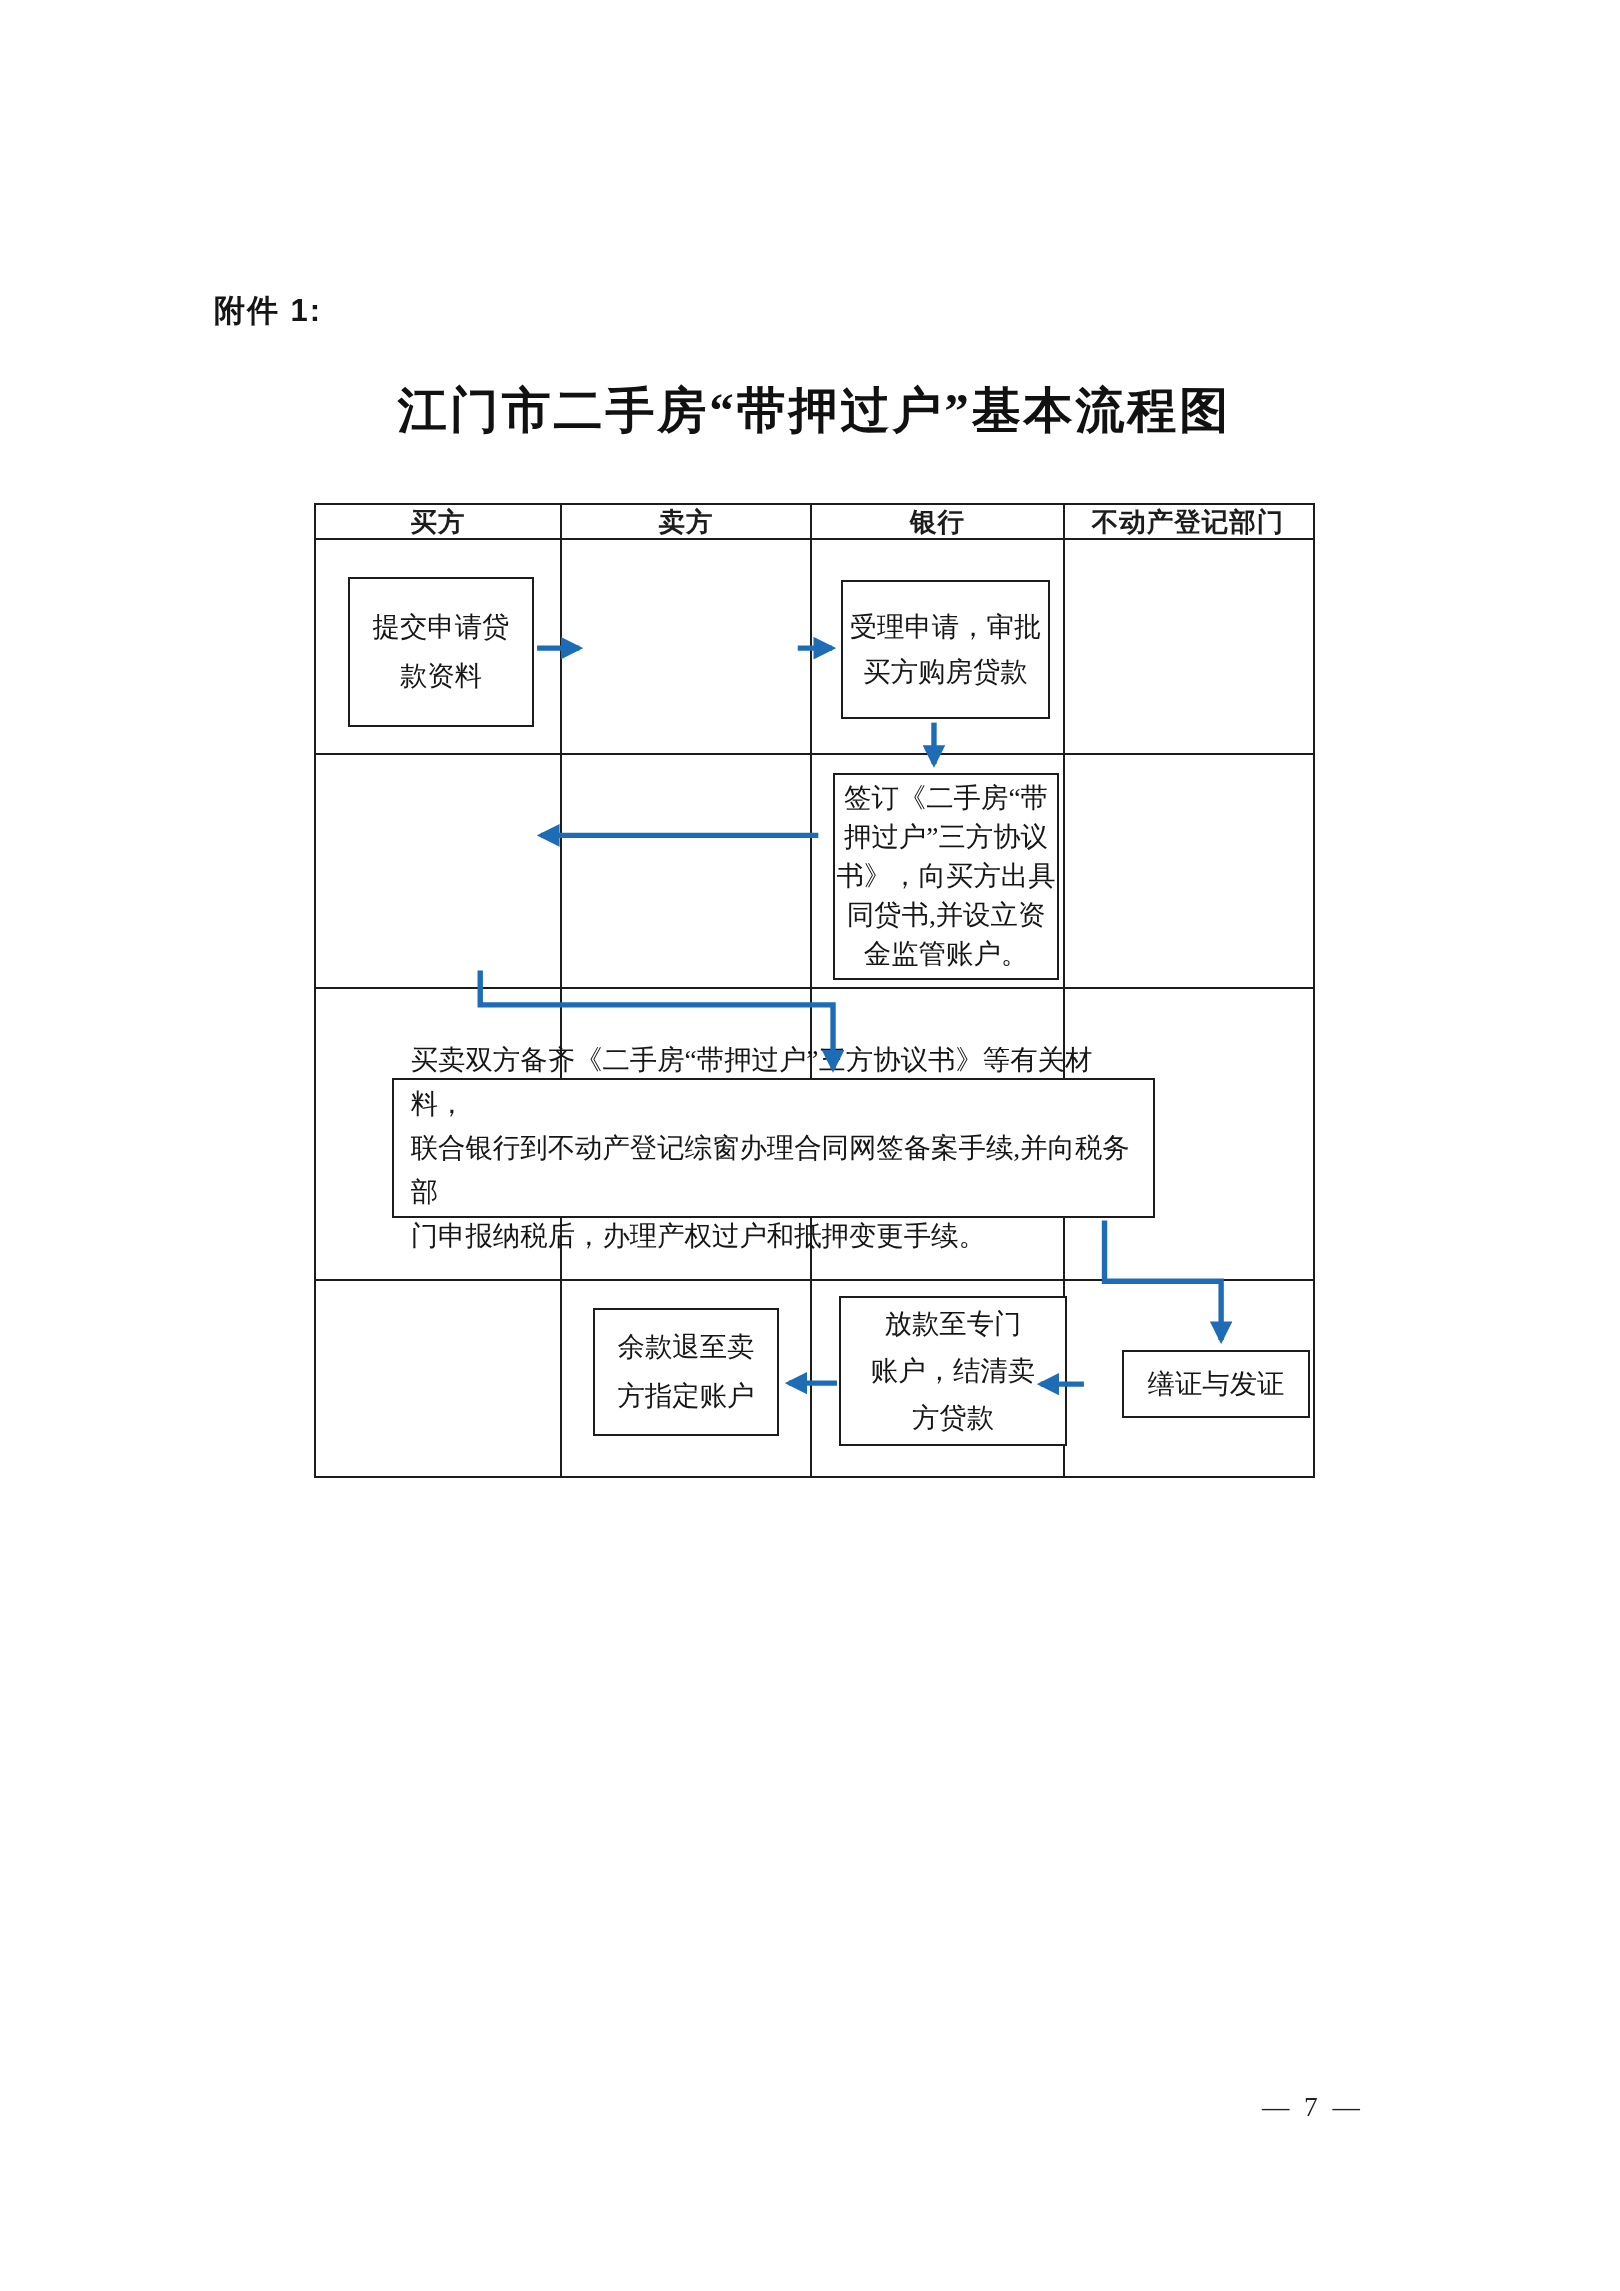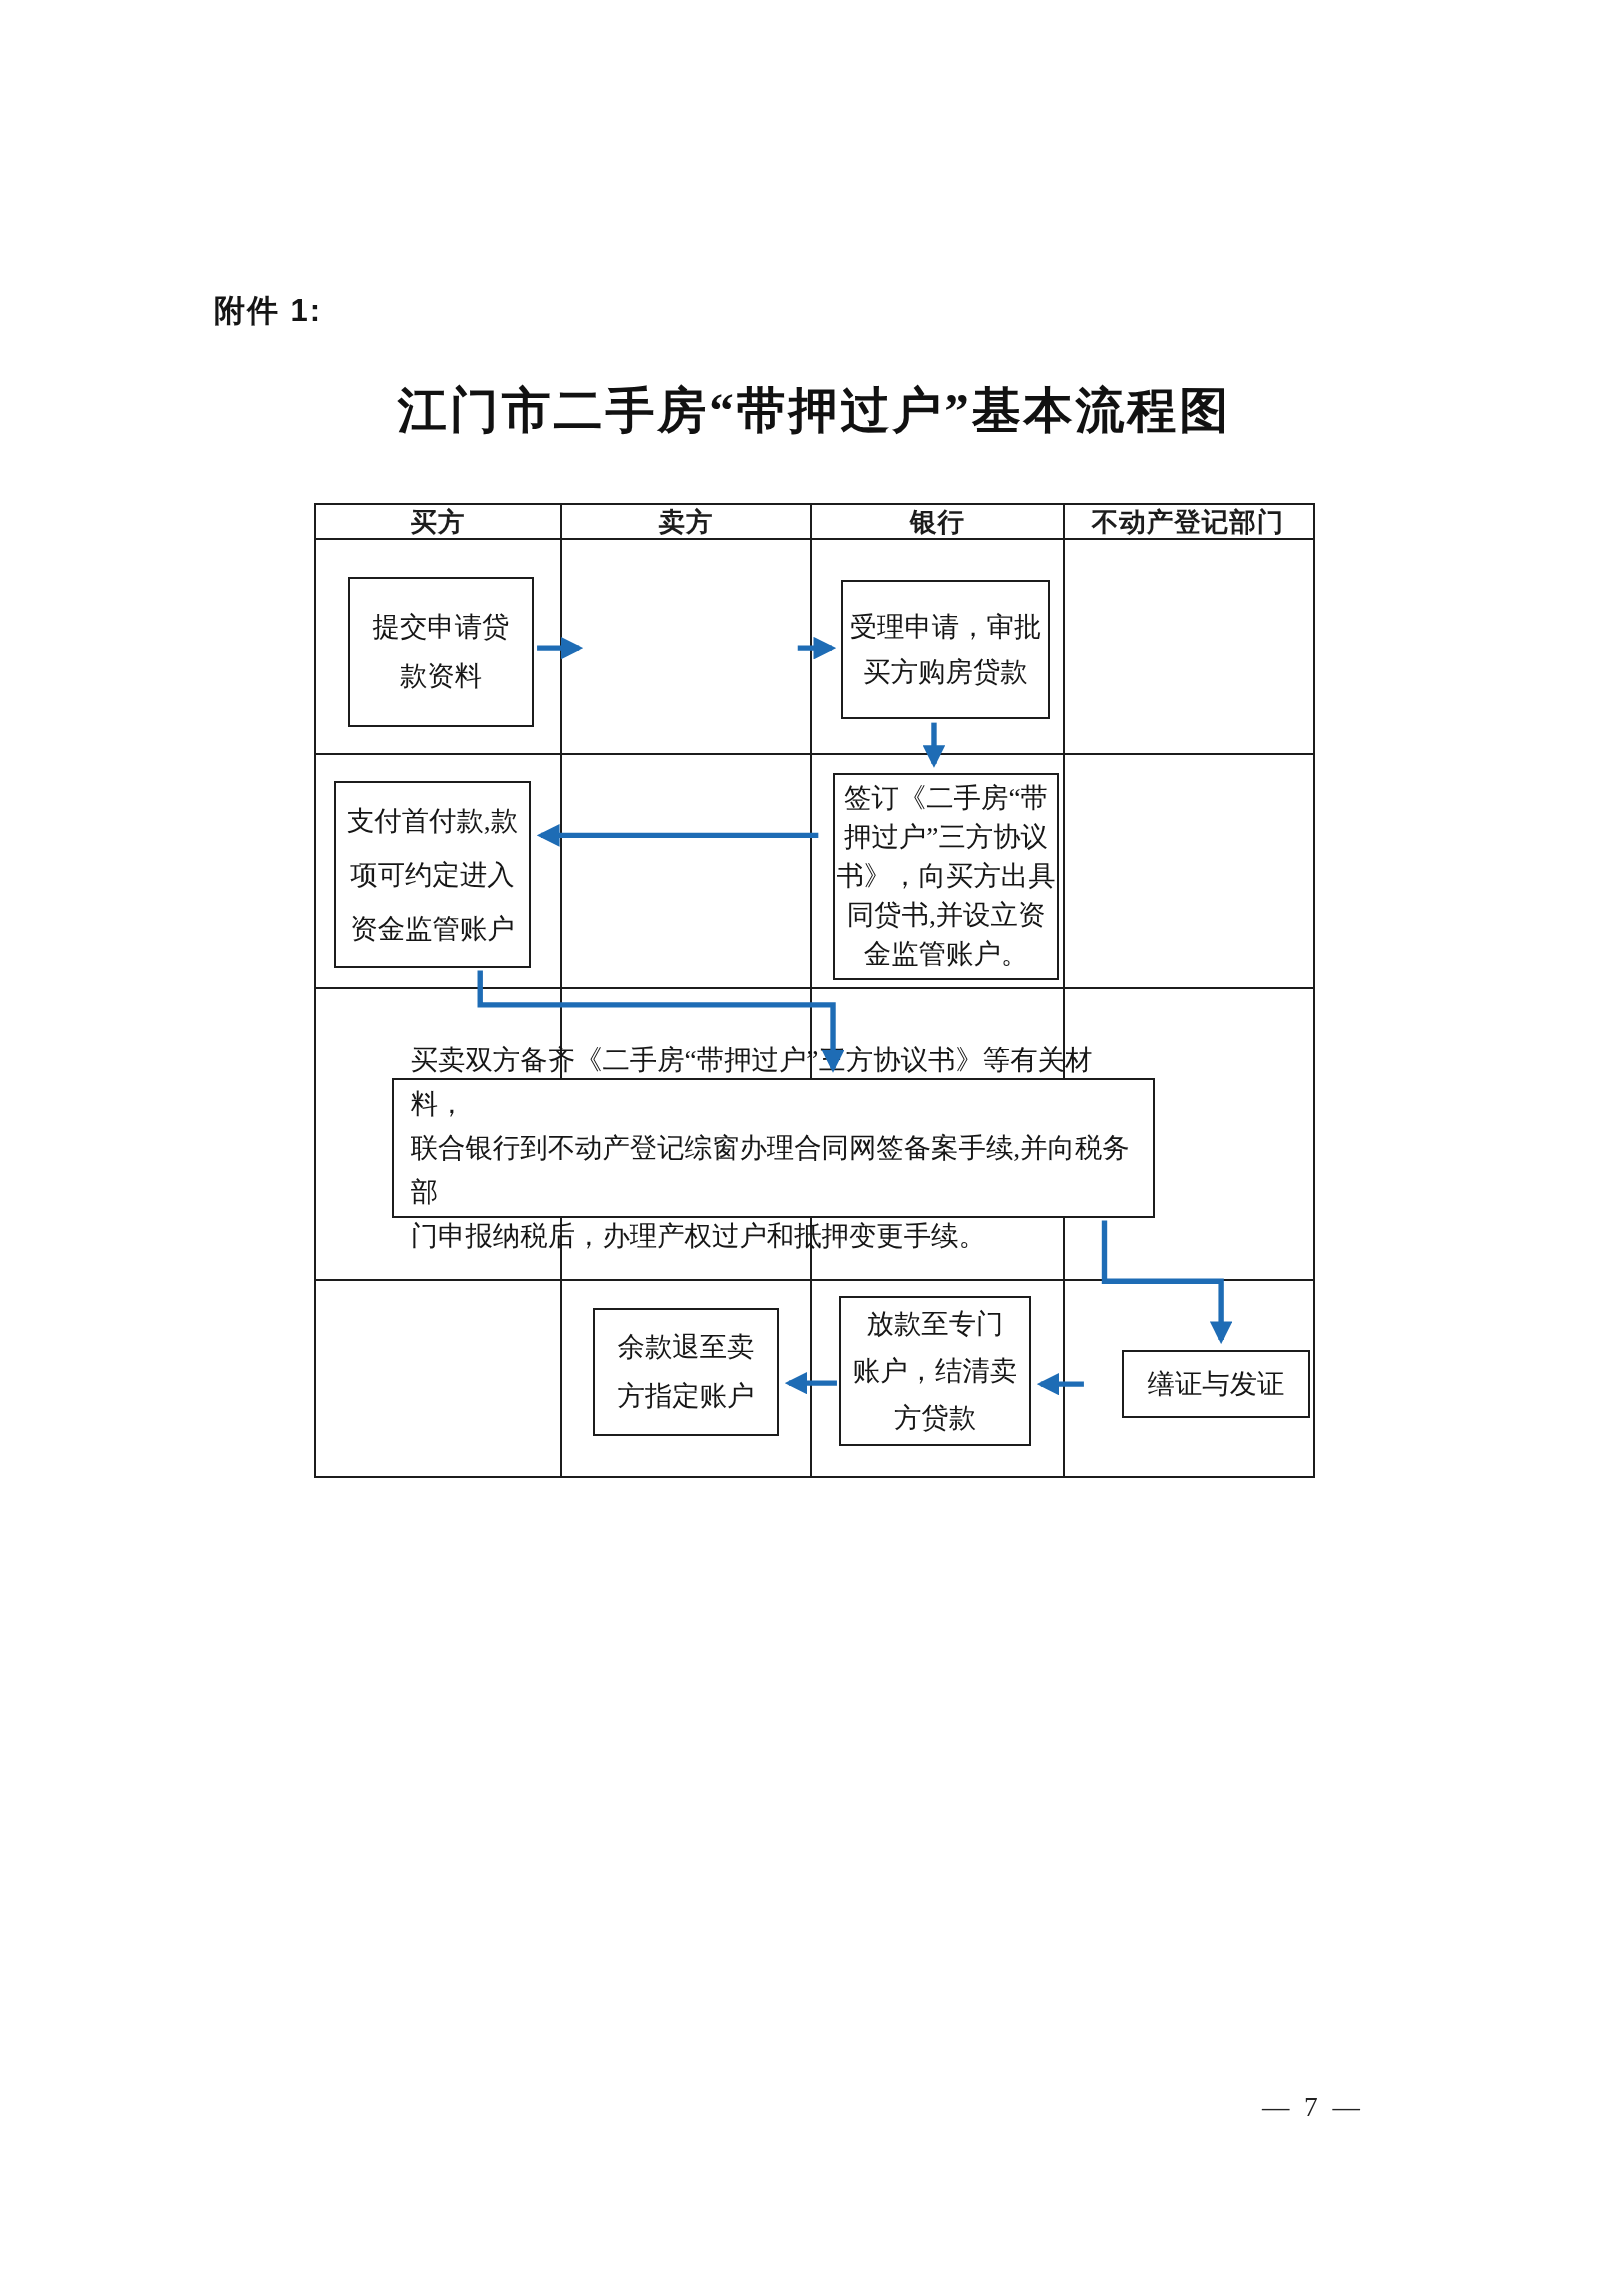--- a/index.html
+++ b/index.html
@@ -70,32 +70,29 @@
 
   <div class="fbox" style="left:841px;top:580px;width:209px;height:139px;line-height:45px;">受理申请，审批
 买方购房贷款</div>
 
   <div class="fbox" style="left:833px;top:773px;width:226px;height:207px;line-height:39px;">签订《二手房“带
 押过户”三方协议
 书》，向买方出具
 同贷书,并设立资
 金监管账户。</div>
 
-  <div class="fbox" style="left:334px;top:781px;width:197px;height:187px;line-height:54px;">支付首付款,款
-项可约定进入
-资金监管账户</div>
 
   <div class="fbox left" style="left:392px;top:1078px;width:763px;height:140px;line-height:44px;font-size:27.4px;padding:0 16.7px;">买卖双方备齐《二手房“带押过户”三方协议书》等有关材料，
 联合银行到不动产登记综窗办理合同网签备案手续,并向税务部
 门申报纳税后，办理产权过户和抵押变更手续。</div>
 
   <div class="fbox" style="left:593px;top:1308px;width:186px;height:128px;line-height:49px;">余款退至卖
 方指定账户</div>
 
-  <div class="fbox" style="left:839px;top:1296px;width:192px;height:150px;line-height:47px;">放款至专门
+  <div class="fbox" style="left:839px;top:1296px;width:228px;height:150px;line-height:47px;">放款至专门
 账户，结清卖
 方贷款</div>
 
   <div class="fbox" style="left:1122px;top:1350px;width:188px;height:68px;line-height:39px;">缮证与发证</div>
 
   <svg class="arrows" viewBox="0 0 1653 2338" xmlns="http://www.w3.org/2000/svg">
     <defs>
       <marker id="ah" viewBox="0 0 10 10" refX="8.2" refY="5" markerWidth="4.2" markerHeight="4.2" orient="auto-start-reverse">
         <path d="M0,0 L10,5 L0,10 z" style="fill:var(--accent,#1e6cb5)"></path>
       </marker>

